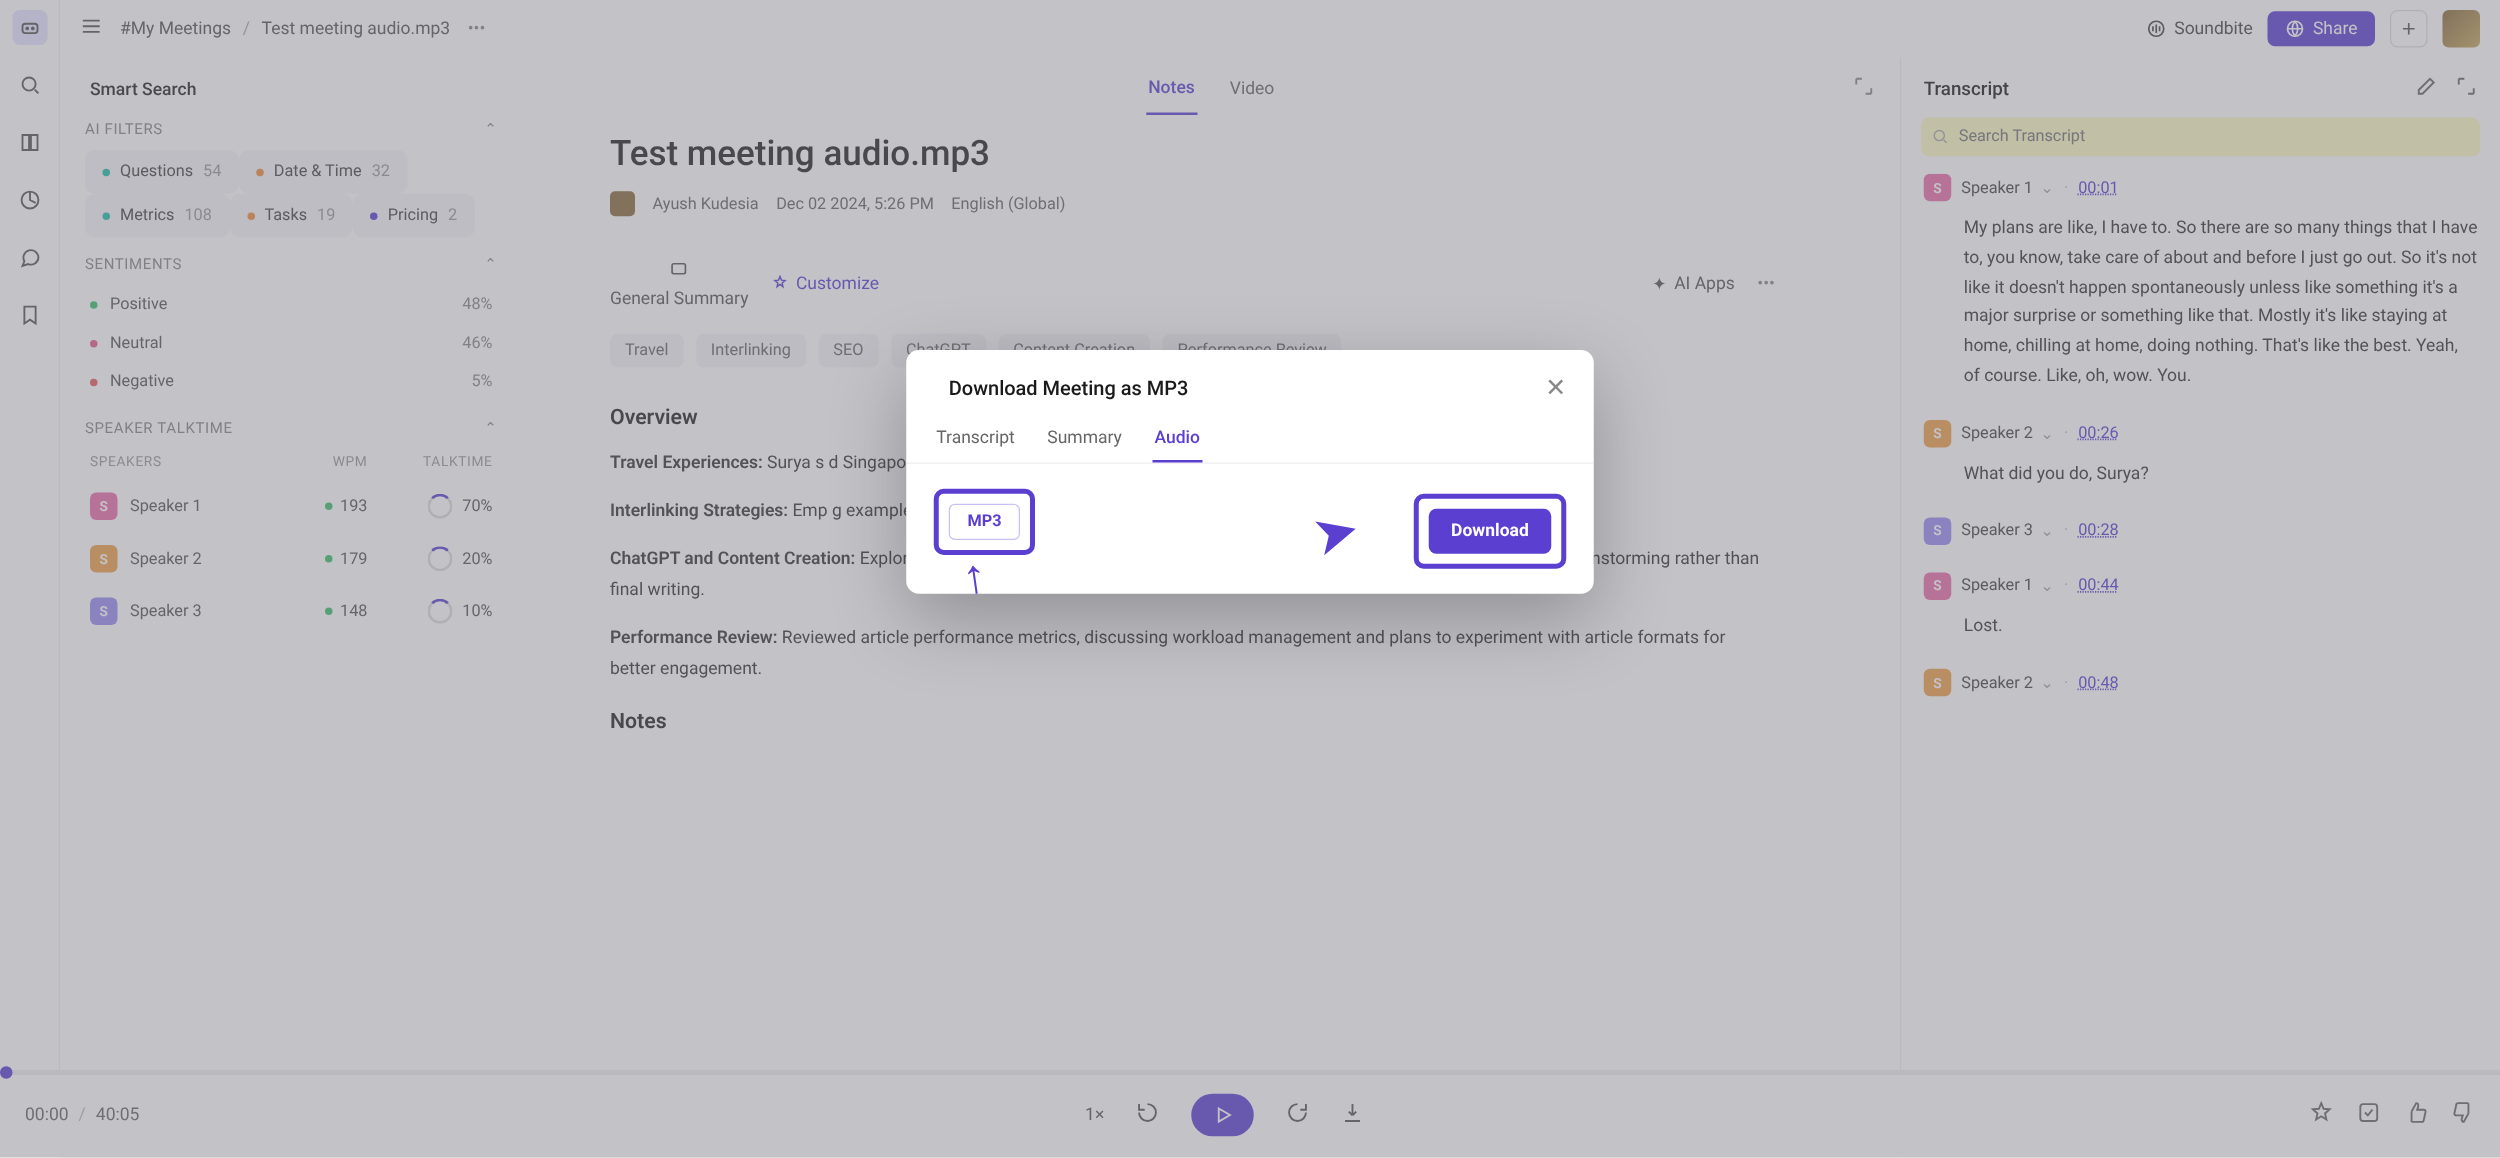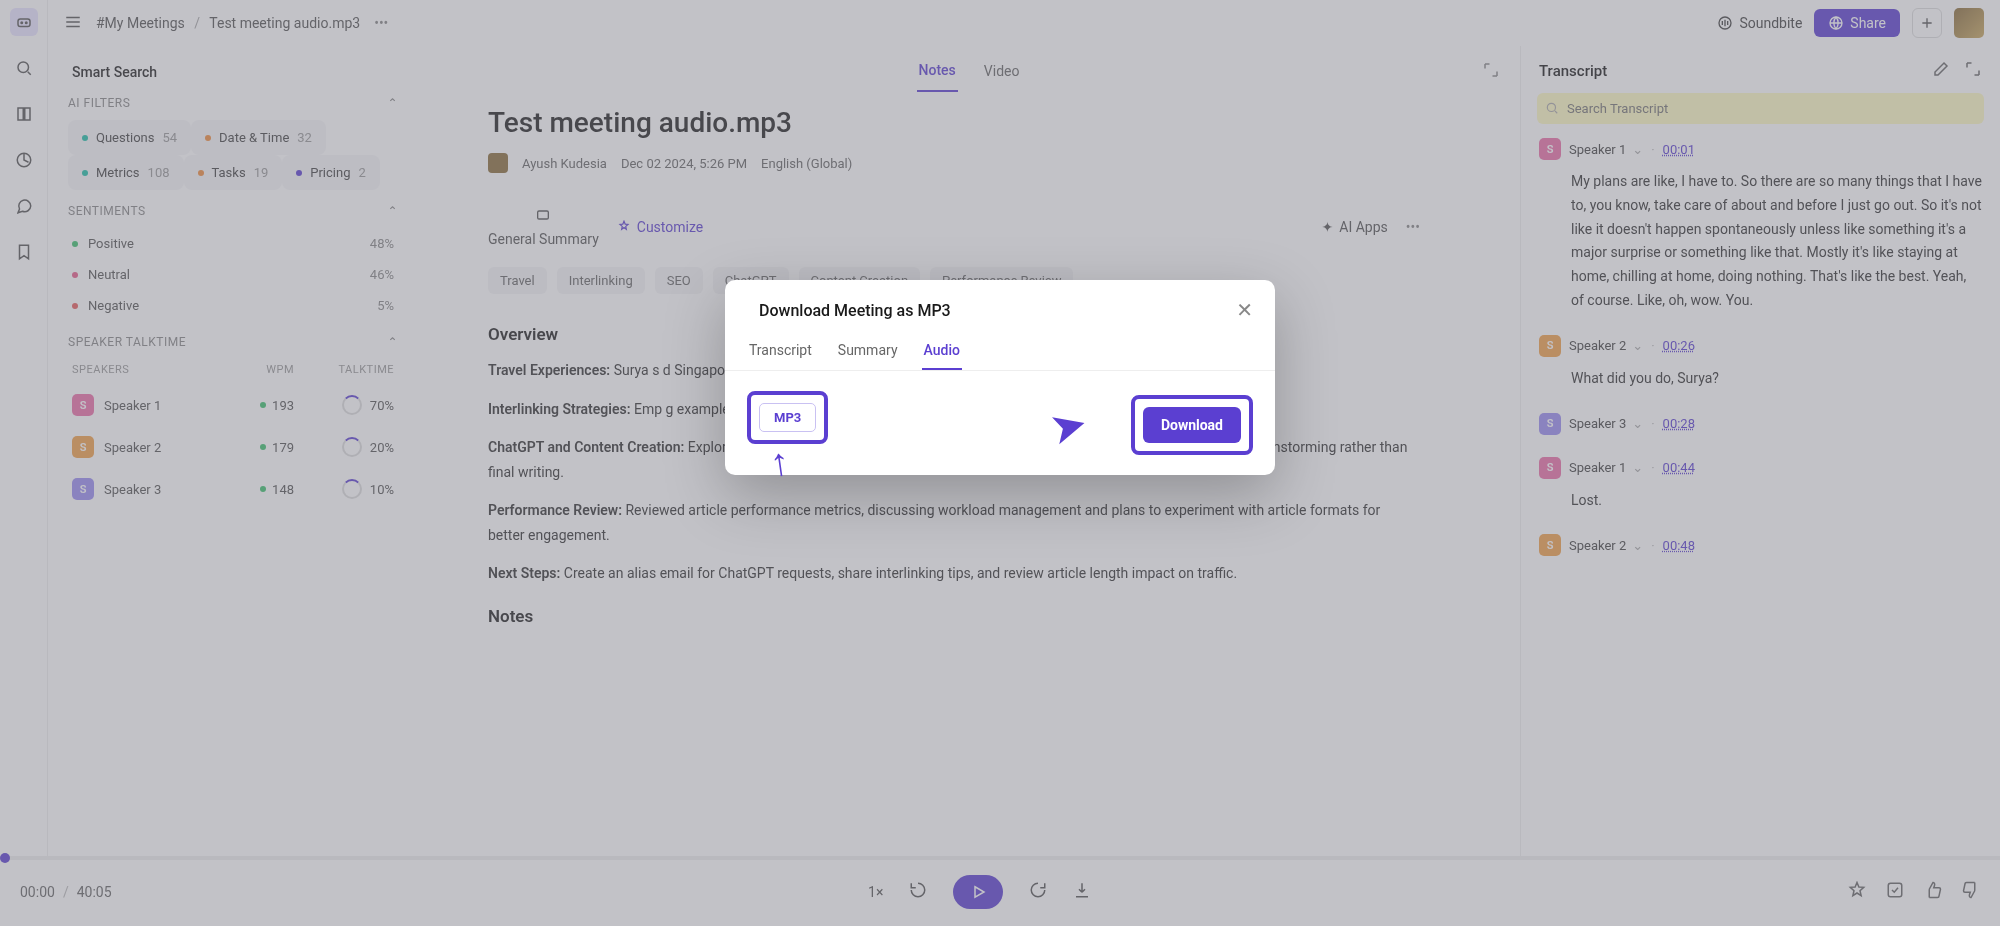--- a/index.html
+++ b/index.html
@@ -340,21 +340,20 @@
               <div class="tag">SEO</div>
               <div class="tag">ChatGPT</div>
               <div class="tag">Content Creation</div>
               <div class="tag">Performance Review</div>
             </div>
           <h2>Overview</h2>
           <p><b>Travel Experiences:</b><span> Surya s                                                                                             d Singapore, exciting participants.</span></p>
           <p><b>Interlinking Strategies:</b><span> Emp                                                                               g examples and tips for using slugs and</span></p>
           <p><b>ChatGPT and Content Creation:</b><span> Explored ChatGPT's role in content creation, highlighting limitations, suggested using it for brainstorming rather than final writing.</span></p>
           <p><b>Performance Review:</b><span> Reviewed article performance metrics, discussing workload management and plans to experiment with article formats for better engagement.</span></p>
-          <p><b>Next Steps:</b><span> Create an alias email for ChatGPT requests, share interlinking tips, and review article length impact on traffic.</span></p>
           <h2>Notes</h2>
         </div>
       </div>
 
       <div class="rightpanel">
         <div class="rp-head">
           <h3>Transcript</h3>
           <div class="tools">
             <span style="cursor:pointer;"><svg viewBox="0 0 24 24">
                   <path d="M4 20h4L20 8l-4-4L4 16z"></path>

